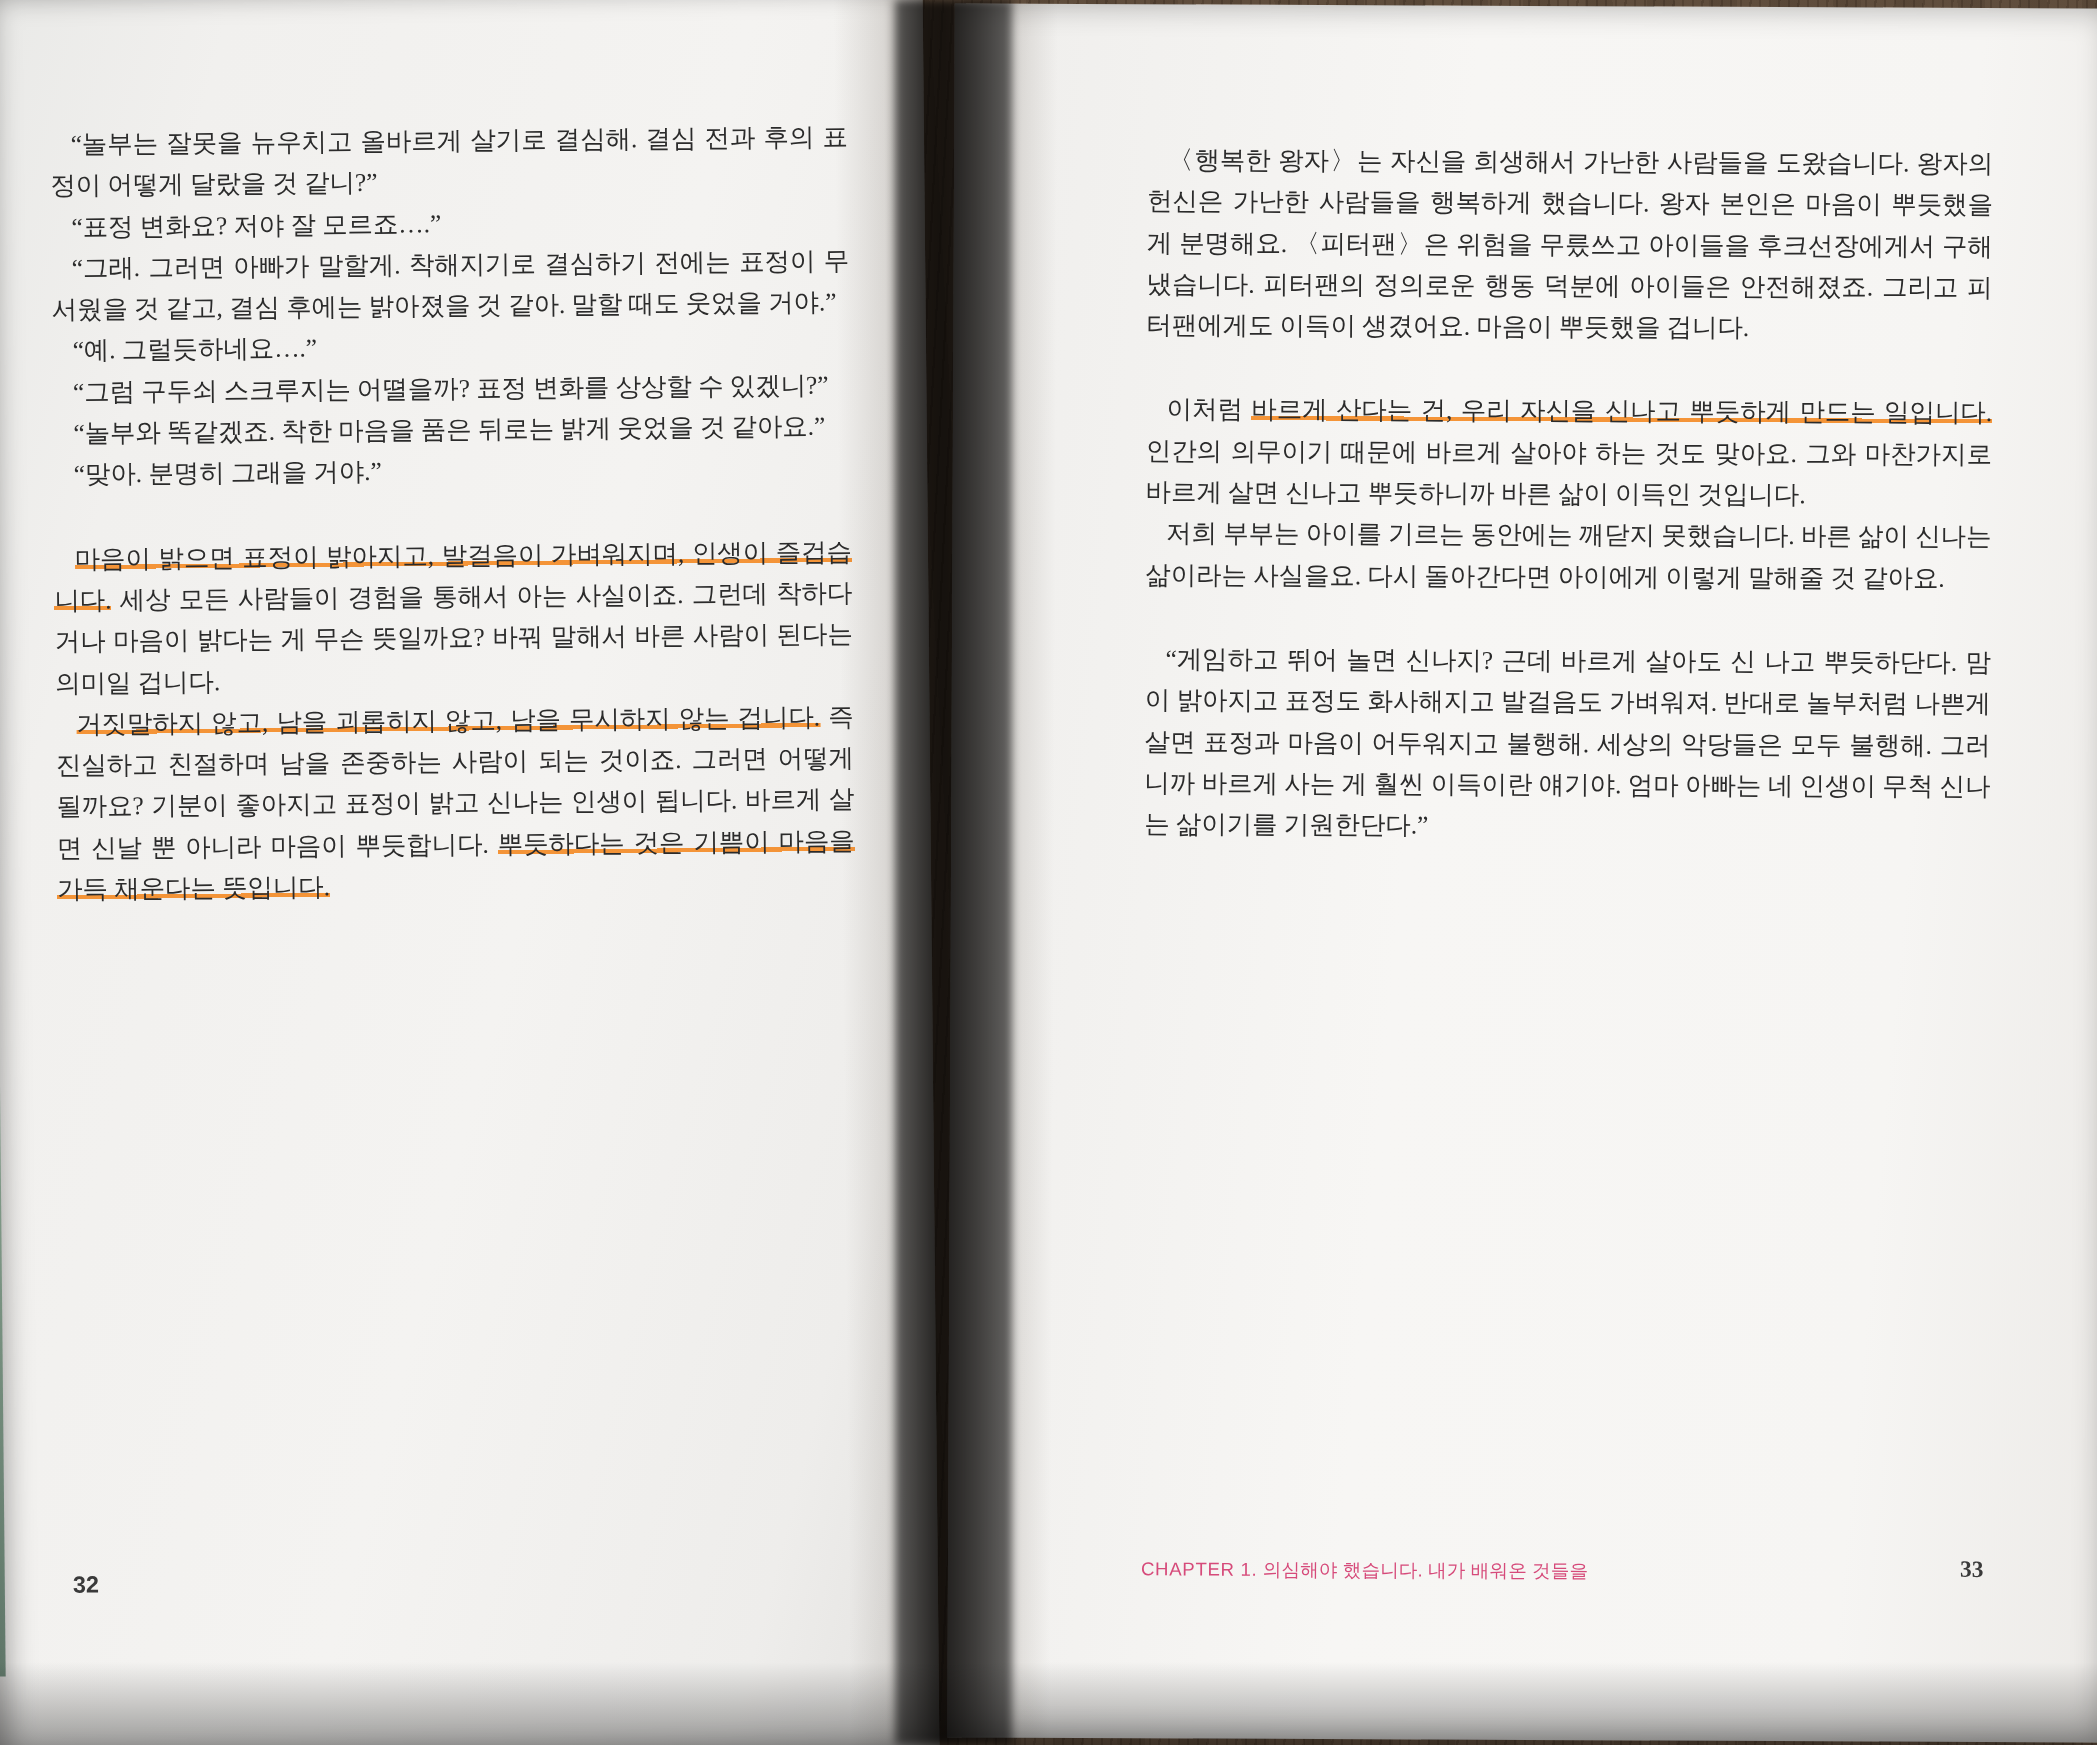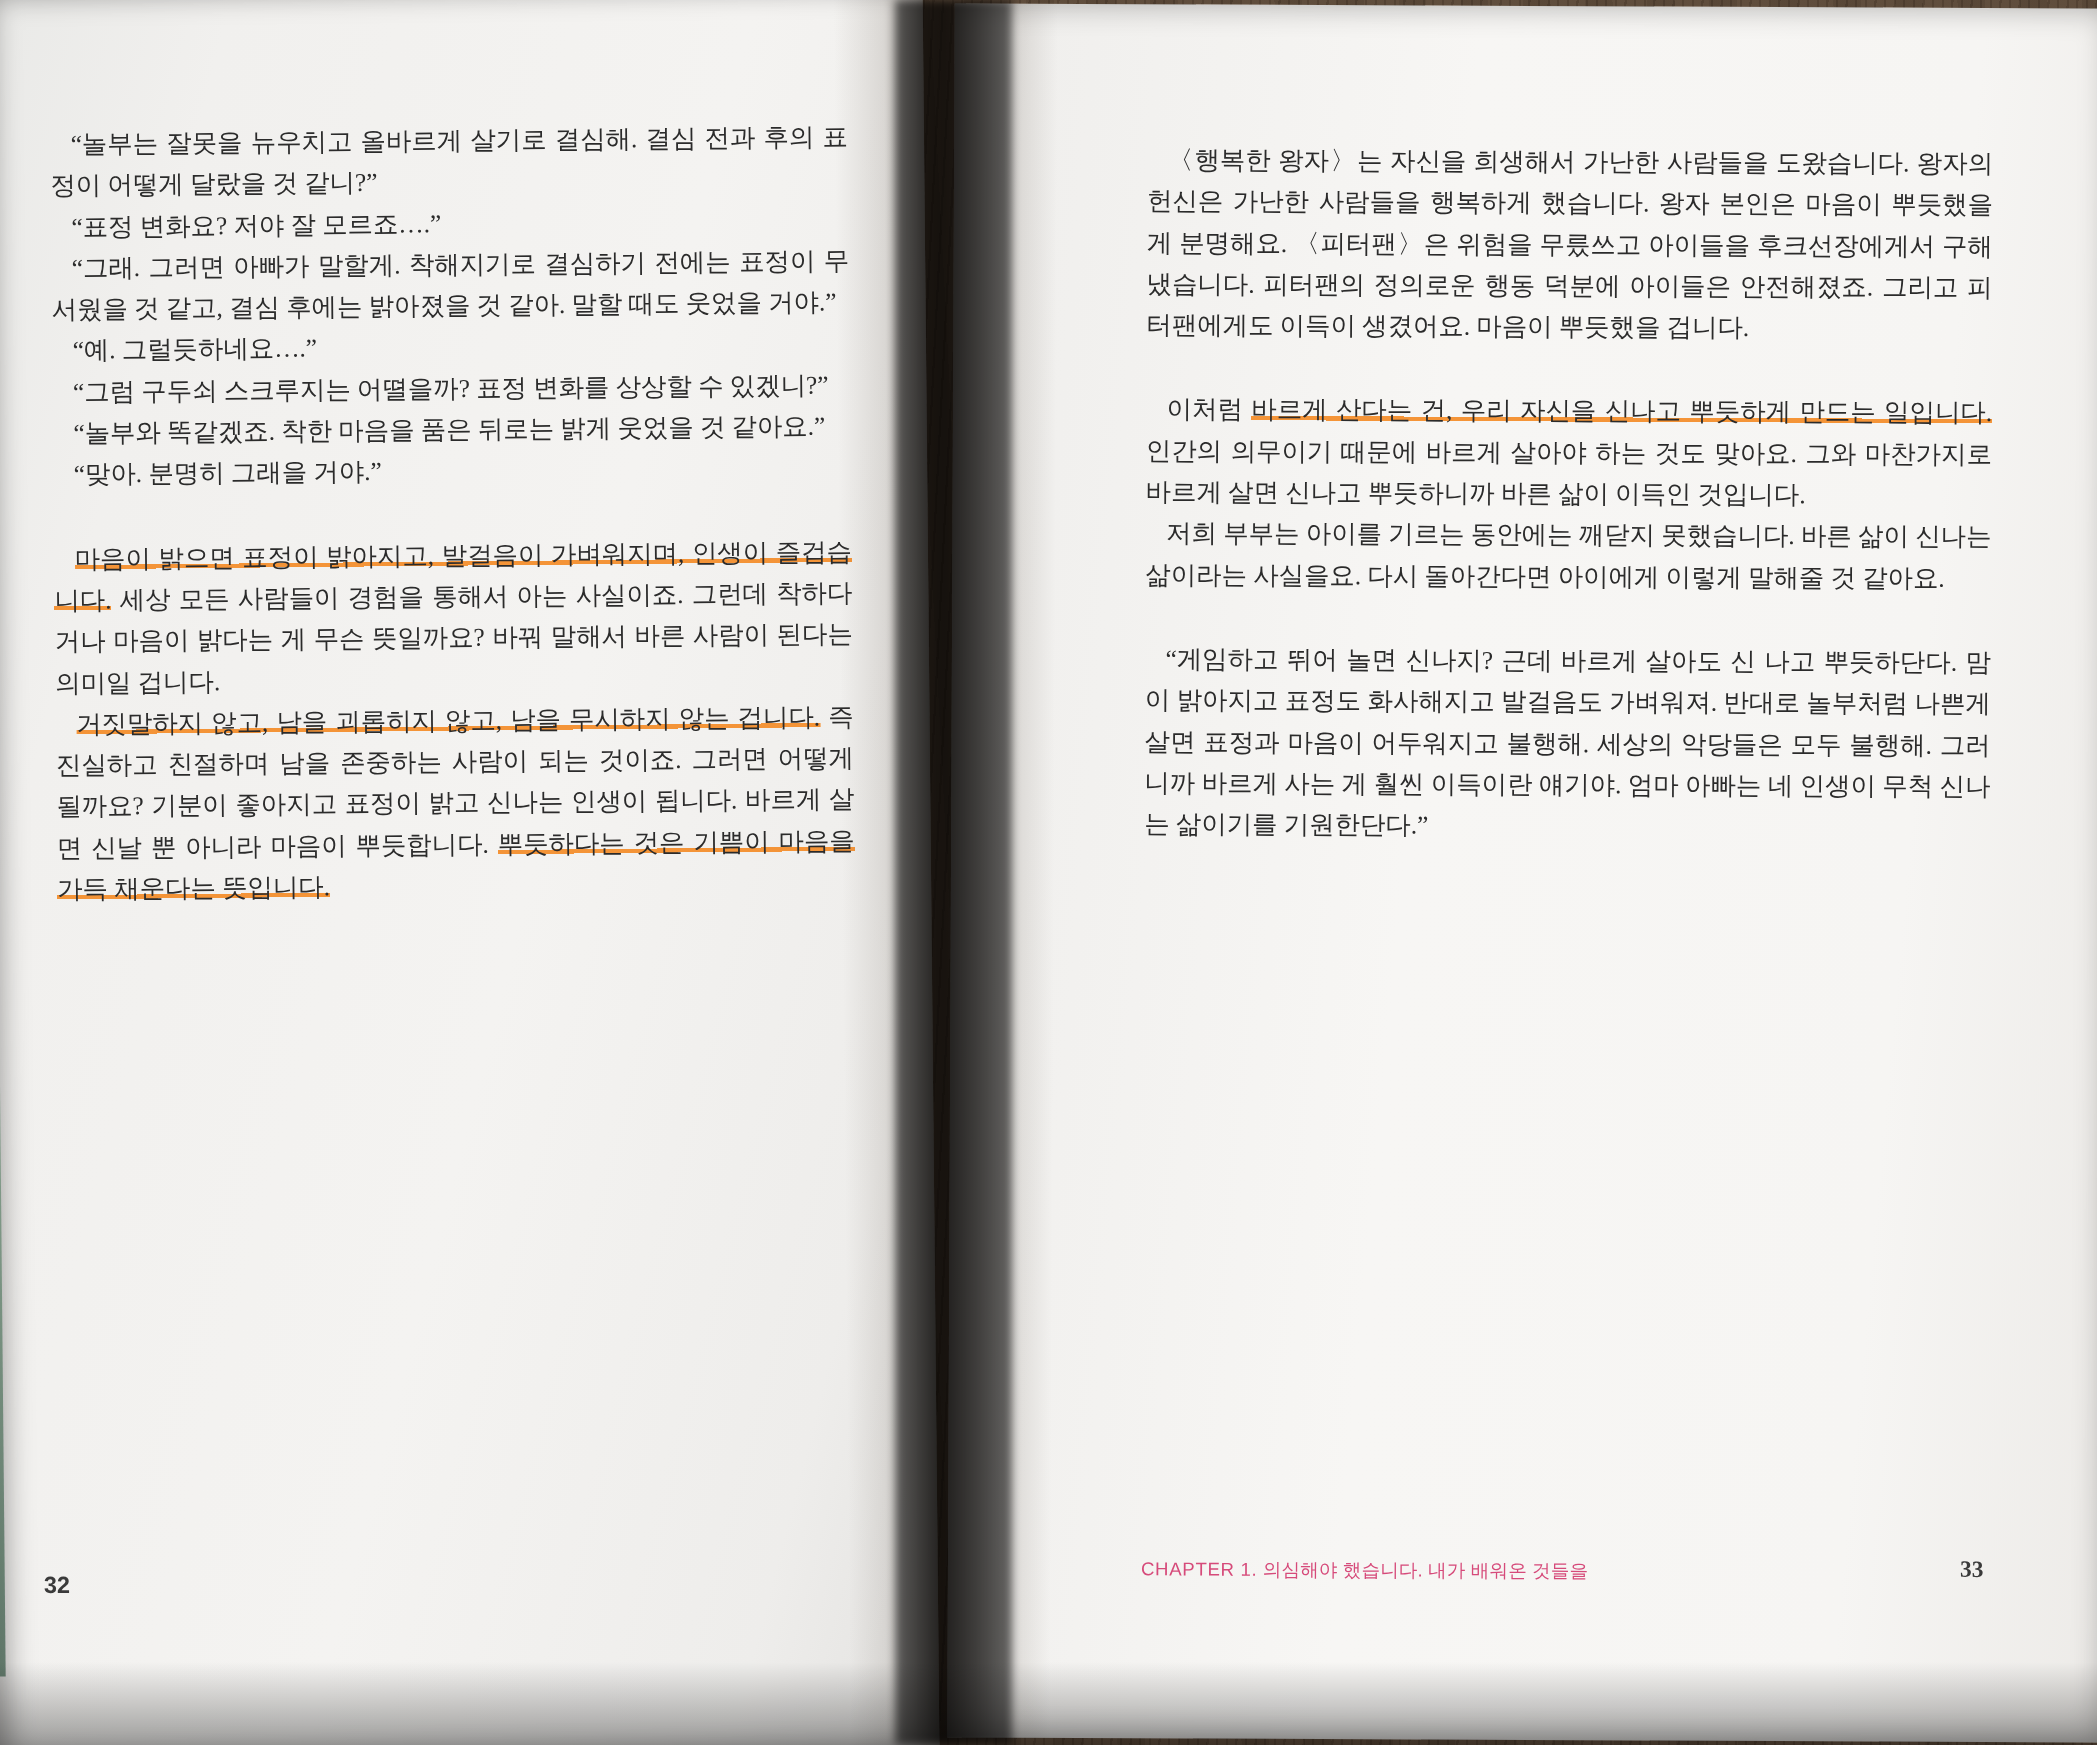--- a/index.html
+++ b/index.html
@@ -104,21 +104,21 @@
   }
 
   
   .folio {
     position: absolute;
     font-family: "Liberation Sans", sans-serif;
     font-weight: bold;
     font-size: 23.4px;
     color: #3a3a3a;
   }
-  .folio-left  { left: 49px;  top: 1576px; text-align: right; }
+  .folio-left  { left: 78px;  top: 1576px; text-align: right; }
   .folio-right { left: 1012px; top: 1548px; font-family: Liberation Serif, serif; }
 
   .running-head {
     position: absolute;
     left: 193px;
     top: 1552px;
     font-family: "Liberation Sans", sans-serif;
     font-size: 18.6px;
     color: #d64a7a;
     letter-spacing: 0.1px;

